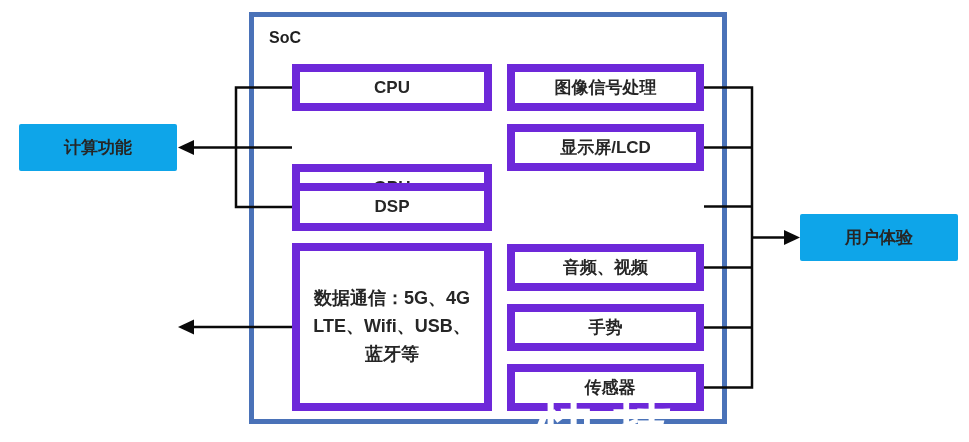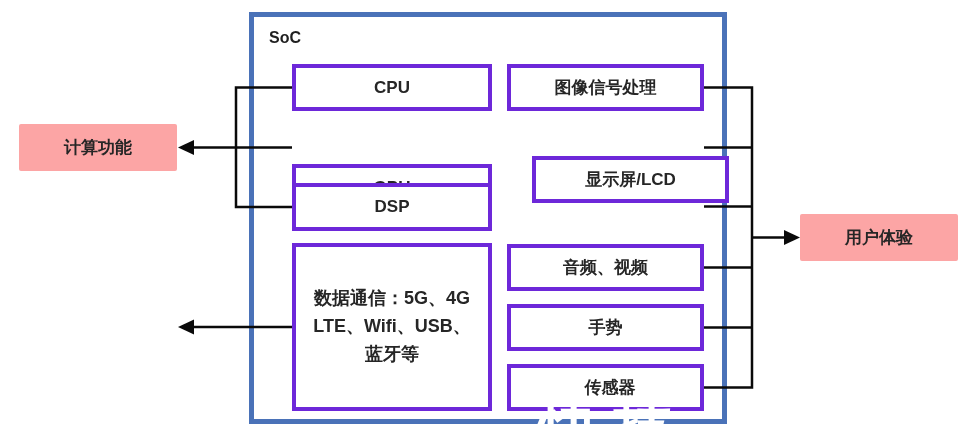--- a/index.html
+++ b/index.html
@@ -8,27 +8,27 @@
     overflow:hidden;font-family:"Liberation Sans","DejaVu Sans",sans-serif;
   }
   .soc-box{
     position:absolute;left:249px;top:12px;width:478px;height:412px;
     border:5px solid #4a72b8;box-sizing:border-box;background:#ffffff;
   }
   .soc-title{
     position:absolute;left:15px;top:12px;font-size:16px;font-weight:bold;color:#1f1f1f;
   }
   .box{
-    position:absolute;background:#ffffff;border:4px solid #6d28d9;box-sizing:border-box;
+    position:absolute;background:#ffffff;border:8px solid #6d28d9;box-sizing:border-box;
     display:flex;align-items:center;justify-content:center;text-align:center;
     font-size:17px;font-weight:bold;color:#262626;z-index:2;
   }
   .box.tall{padding:6px 12px;line-height:1.55;font-size:18px;}
   .ext-label{
-    position:absolute;background:#fca5a5;border-radius:2px;box-sizing:border-box;
+    position:absolute;background:#0ea5e9;border-radius:2px;box-sizing:border-box;
     display:flex;align-items:center;justify-content:center;
     font-size:17px;font-weight:bold;color:#262626;z-index:2;
   }
   .connectors{position:absolute;left:0;top:0;z-index:3;}
   .watermark{
     position:absolute;left:540px;top:397px;z-index:10;
     font-size:58px;font-weight:bold;color:#ffffff;letter-spacing:16px;
     line-height:1;white-space:nowrap;
   }
 </style>
@@ -50,21 +50,21 @@
   <div class="box" style="left:292px;top:183px;width:200px;height:48px;">
     <span>DSP</span>
   </div>
   <div class="box tall" style="left:292px;top:243px;width:200px;height:168px;">
     <span>数据通信：5G、4G LTE、Wifi、USB、蓝牙等</span>
   </div>
 
   <div class="box" style="left:507px;top:64px;width:197px;height:47px;">
     <span>图像信号处理</span>
   </div>
-  <div class="box" style="left:532px;top:124px;width:197px;height:47px;margin-top:32px;">
+  <div class="box" style="left:507px;top:124px;width:197px;height:47px;">
     <span>显示屏/LCD</span>
   </div>
   <div class="box" style="left:507px;top:244px;width:197px;height:47px;">
     <span>音频、视频</span>
   </div>
   <div class="box" style="left:507px;top:304px;width:197px;height:47px;">
     <span>手势</span>
   </div>
   <div class="box" style="left:507px;top:364px;width:197px;height:47px;padding-left:9px;">
     <span>传感器</span>

